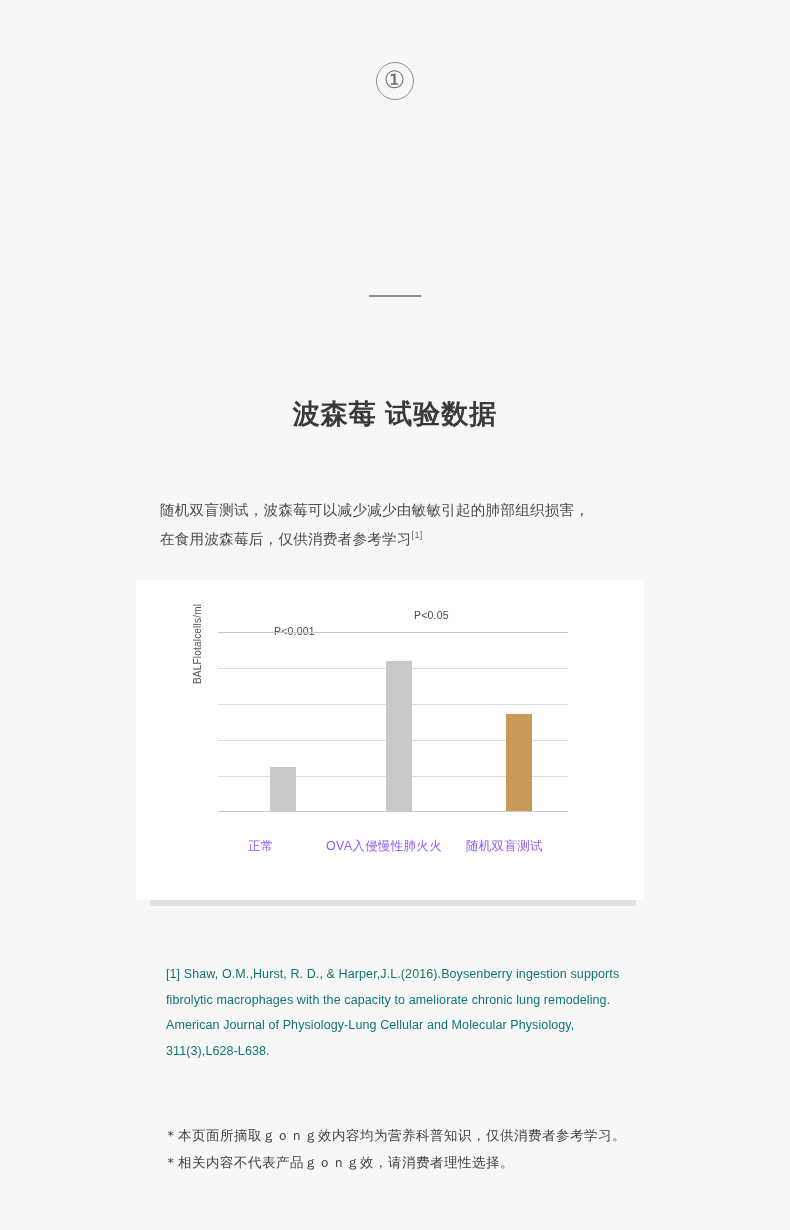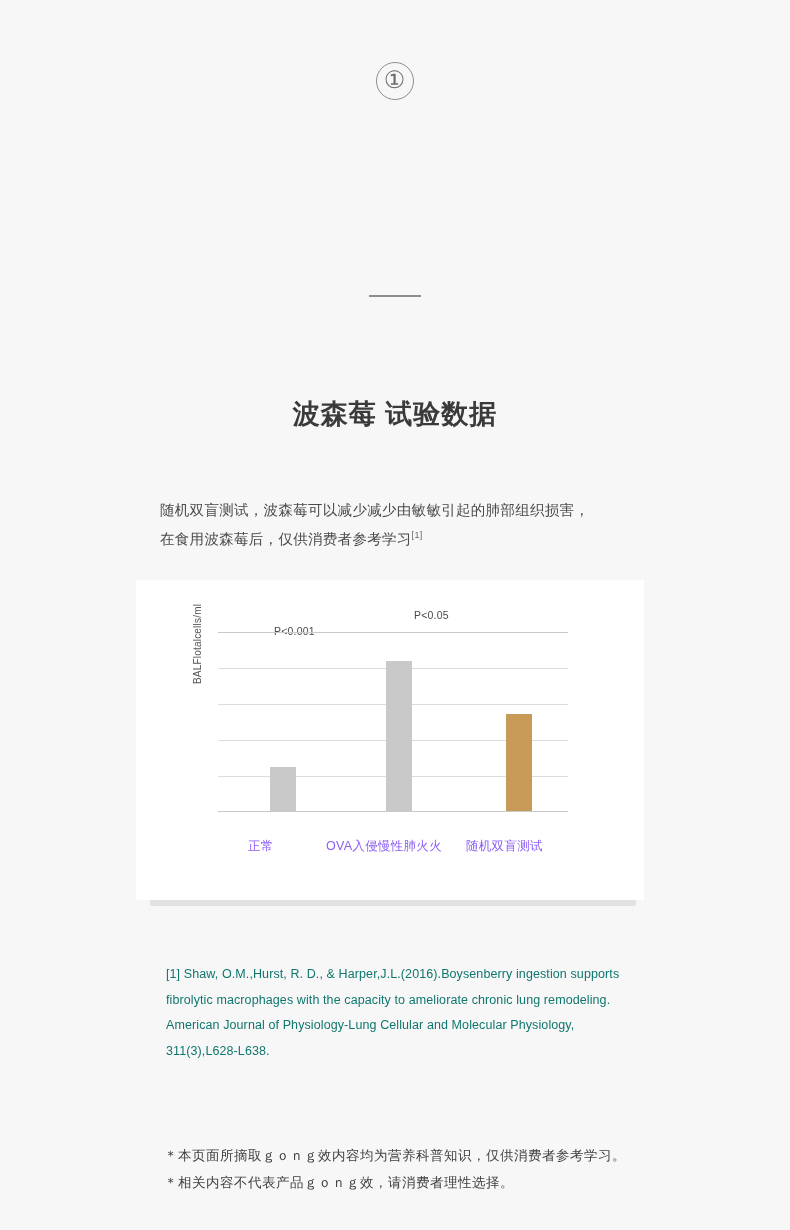--- a/index.html
+++ b/index.html
@@ -199,21 +199,20 @@
   
   .disclaimer {
     position: absolute;
     top: 1122px;
     left: 164px;
     width: 520px;
     font-size: 13.5px;
     line-height: 2.0;
     color: #3f3f3f;
     letter-spacing: 0.5px;
-    margin-top: 20px;
   }
 </style>
 </head>
 <body>
 
 <div class="page">
 
   <div class="hero-title">
     <span class="circle-num">①</span>
   </div>

